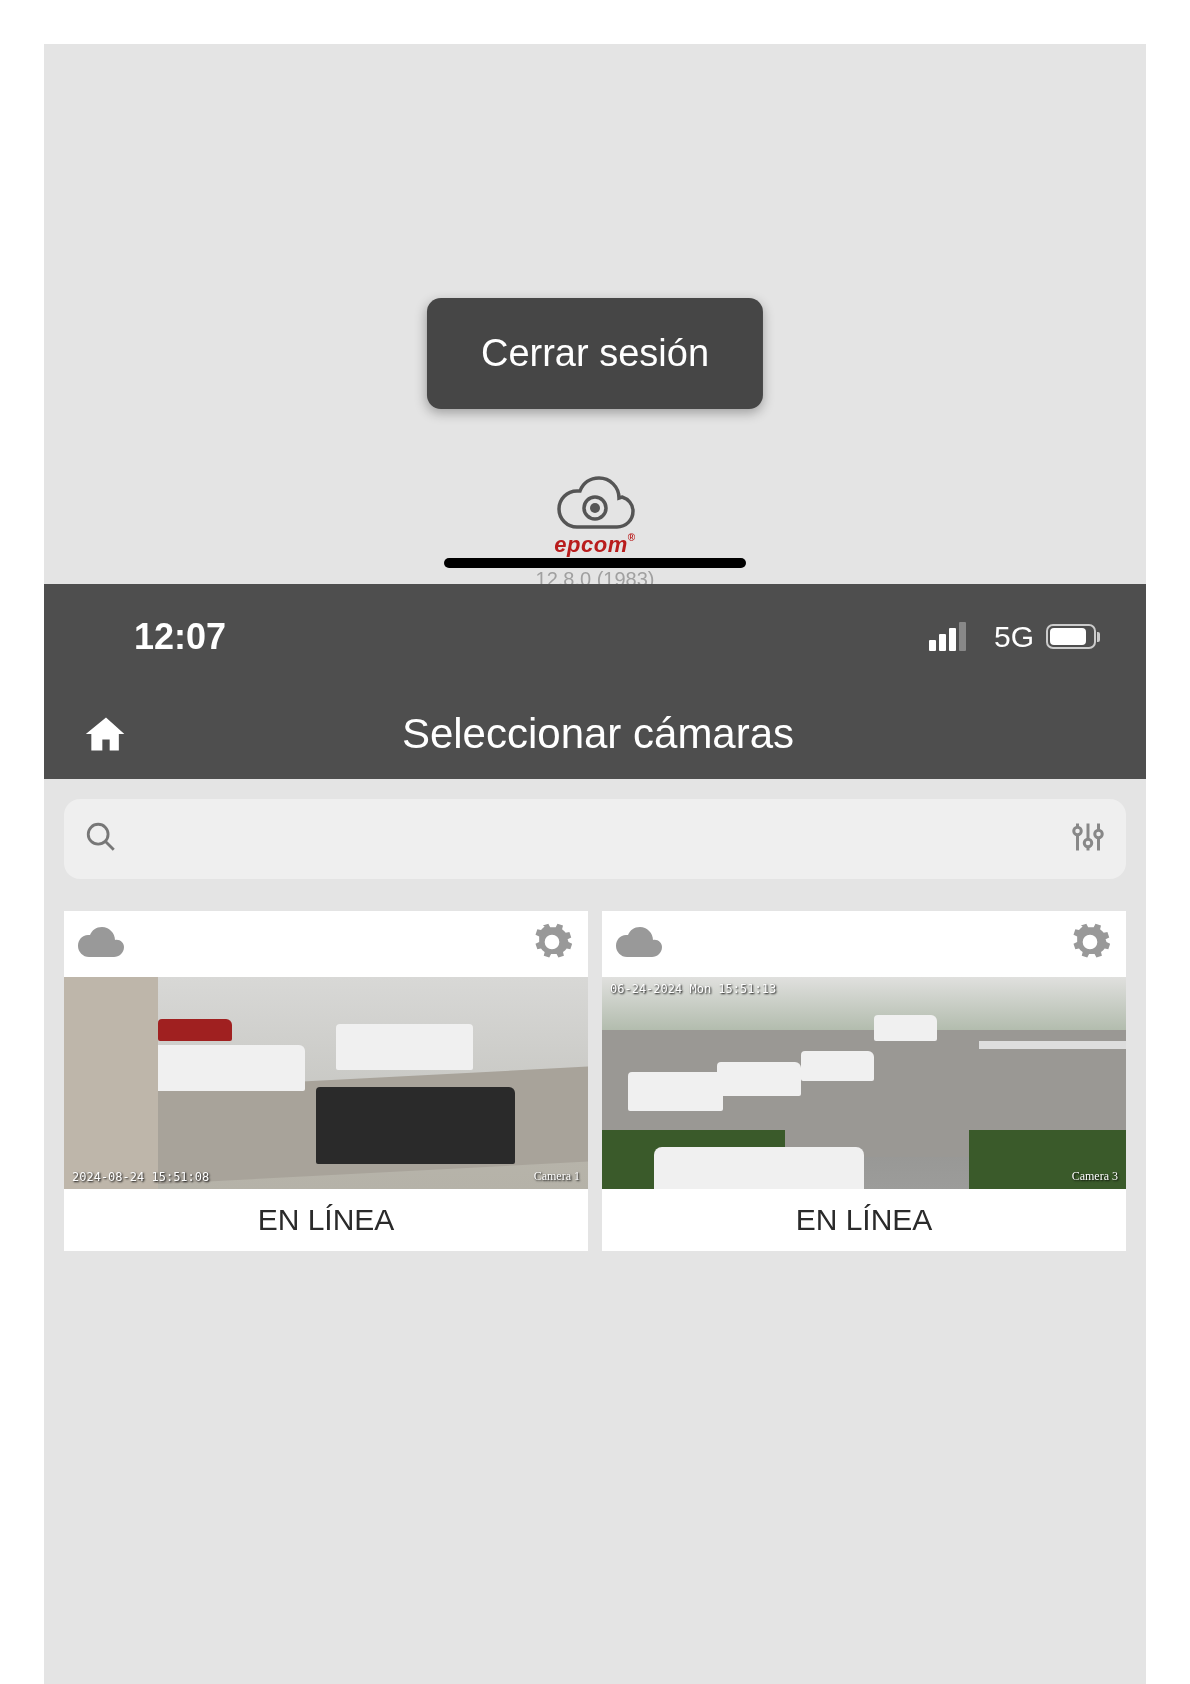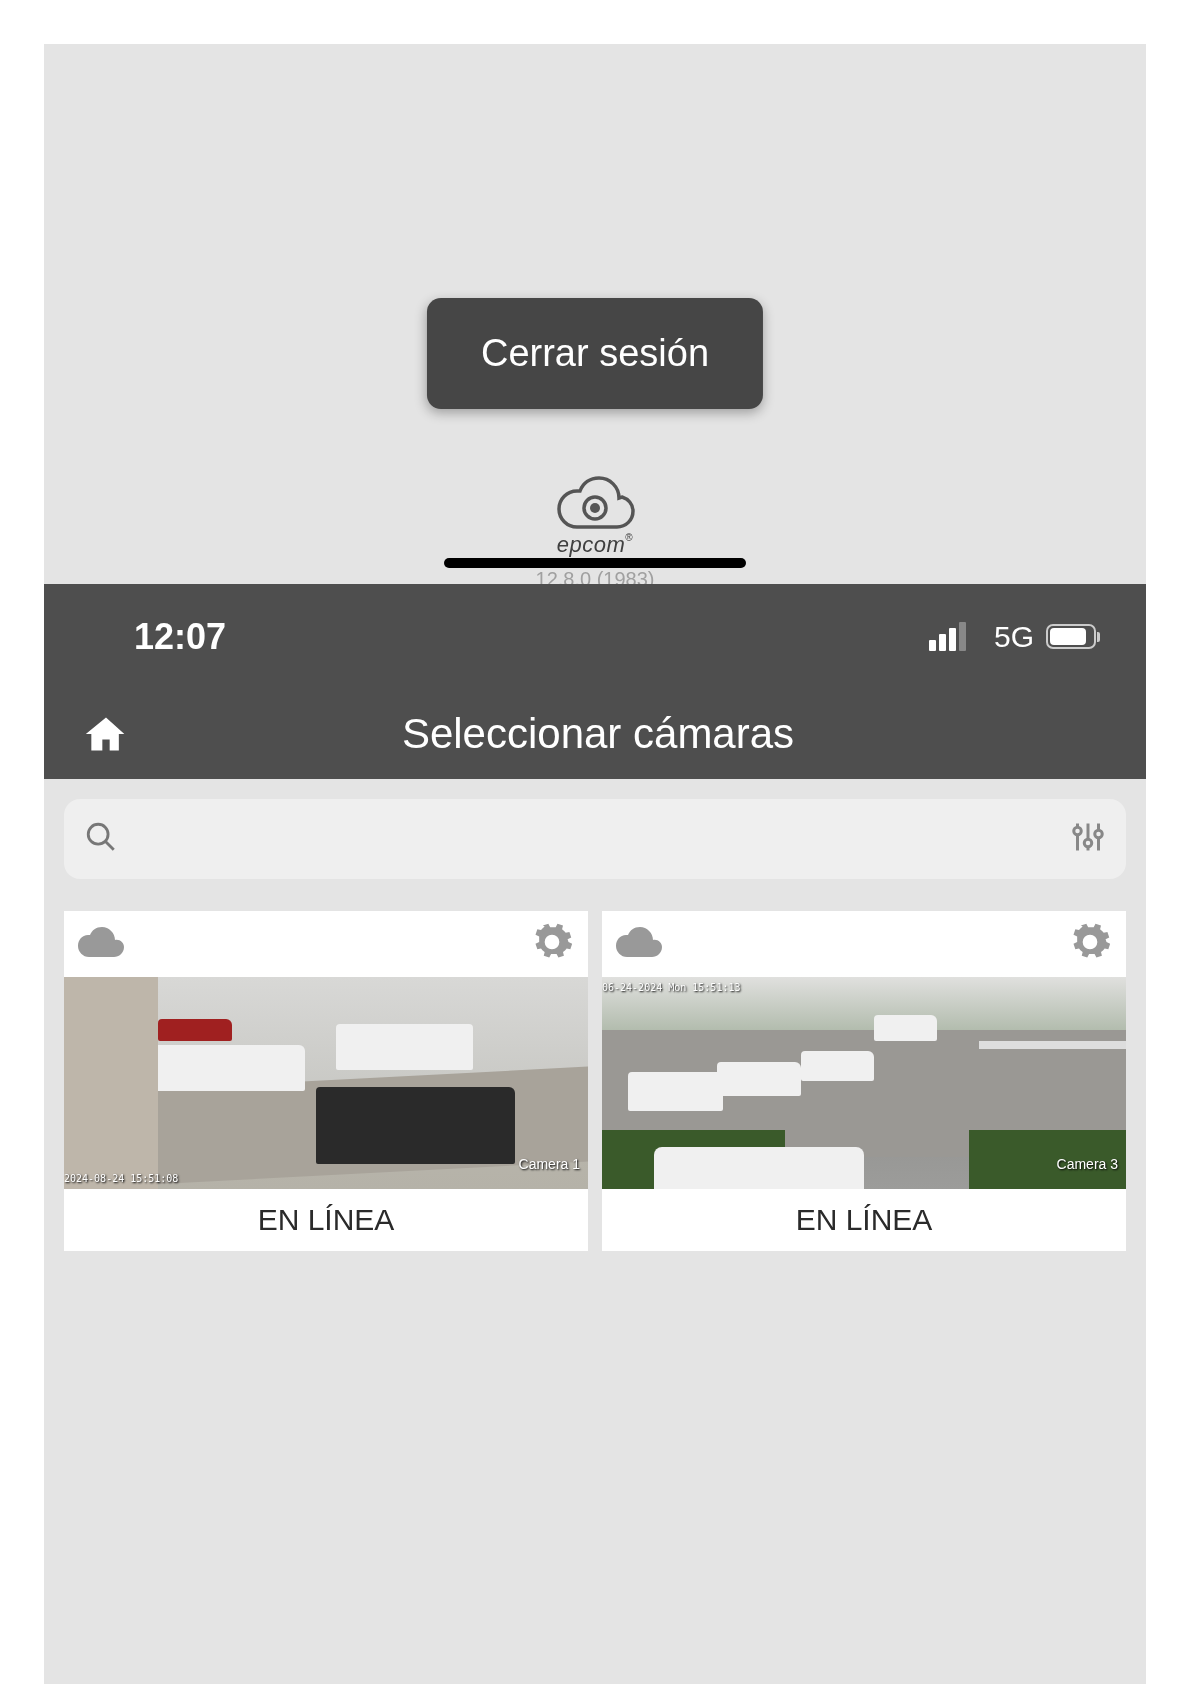--- a/index.html
+++ b/index.html
@@ -38,22 +38,22 @@
       position: absolute;
       top: 430px;
       left: 50%;
       transform: translateX(-50%);
       text-align: center;
       width: 320px;
     }
     .brand-icon svg { width: 84px; height: 56px; }
     .brand-name {
       font-style: italic;
-      font-weight: normal;
-      color: #404040;
+      font-weight: bold;
+      color: #b91c1c;
       font-size: 22px;
       letter-spacing: 0.5px;
       margin-top: -2px;
     }
     .brand-name sup { font-size: 10px; font-style: normal; vertical-align: top; }
     .home-indicator {
       position: absolute;
       top: 514px;
       left: 50%;
       transform: translateX(-50%);
@@ -179,29 +179,29 @@
     .road { position:absolute; bottom:0; left:0; right:0; height:45%; background:#a8a39a; transform:skewY(-3deg); transform-origin:left; }
     .grass { position:absolute; bottom:0; left:0; width:35%; height:28%; background:#3a5a2a; }
     .grass.r { left:auto; right:0; width:30%; }
     .car {
       position:absolute; background:#ddd; border-radius:4px 6px 2px 2px;
     }
     .car.dark { background:#2a2a2a; }
     .car.white { background:#f0f0f0; }
     .car.red { background:#a02020; }
     .ts-label {
-      position: absolute; bottom: 5px; left: 0;
-      color:#fff; font-size:10px; font-family:monospace;
+      position: absolute; bottom: 5px; left: 8px;
+      color:#fff; font-size:12px; font-family:monospace;
       text-shadow:1px 1px 2px #000;
       text-align:center;
     }
     .ts-label.t { top:5px; bottom:auto; }
     .cam-label {
-      position:absolute; bottom:17px; right:8px;
-      color:#fff; font-size:14px; font-family:Liberation Sans, sans-serif;
+      position:absolute; bottom:5px; right:8px;
+      color:#fff; font-size:12px; font-family:Liberation Serif, serif;
       text-shadow:1px 1px 2px #000;
     }
     .card-status {
       height: 62px;
       display:flex;
       align-items:center;
       justify-content:center;
       font-size: 30px;
       font-weight: 400;
       color: #2a2a2a;

